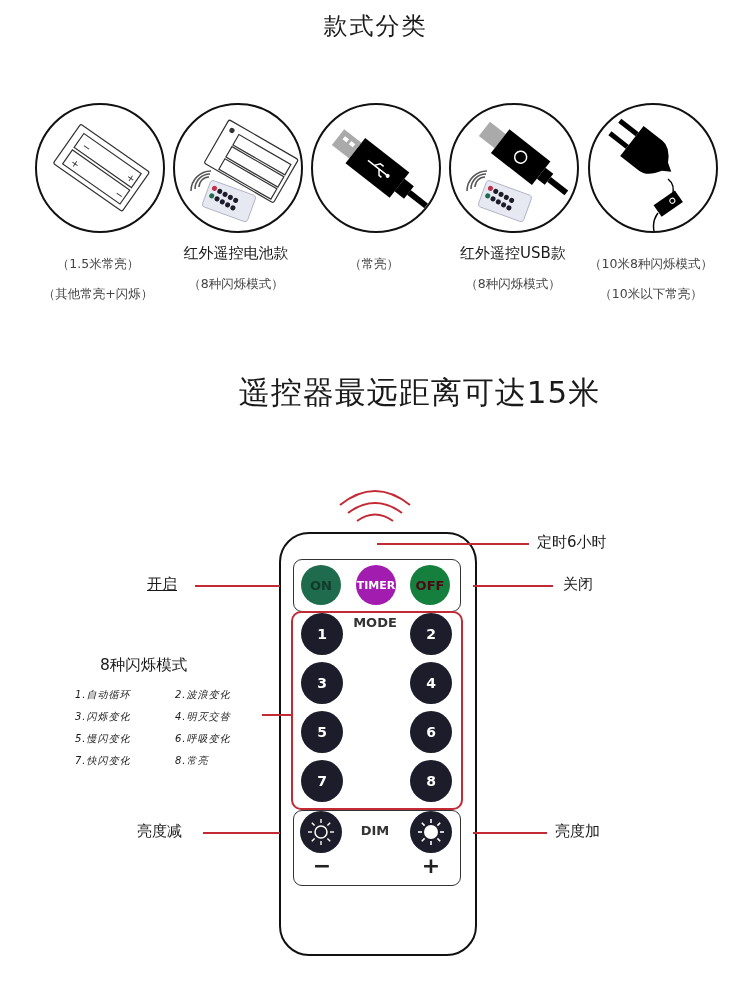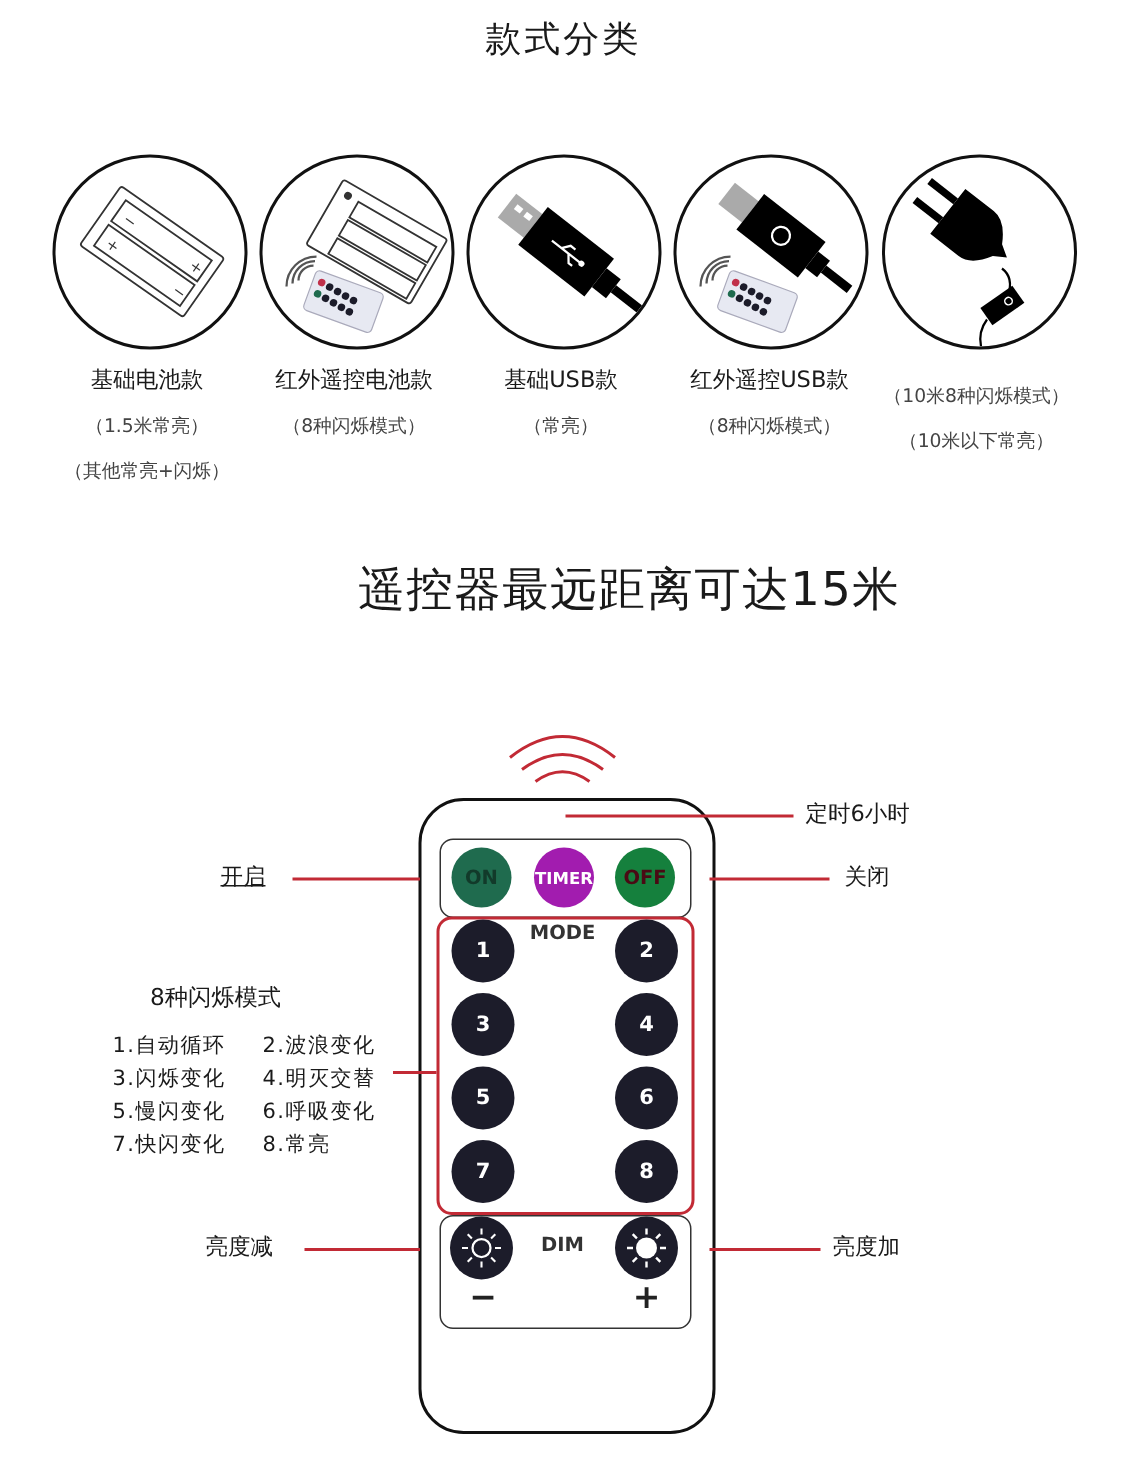--- a/index.html
+++ b/index.html
@@ -21,21 +21,21 @@
   .btn { position:absolute; border-radius:50%; display:flex; align-items:center; justify-content:center;
          font-family:"DejaVu Sans", sans-serif; font-weight:bold; cursor:pointer; }
   .btn-top { width:40px; height:40px; top:565px; font-size:13px; }
   .btn-num { width:42px; height:42px; background:#1c1c2a; color:#fff; font-size:14px; }
   .mode-label { left:335px; top:615px; width:80px; text-align:center; font-size:13px; font-weight:bold; color:#333; }
   .dim-label { left:345px; top:823px; width:60px; text-align:center; font-size:13px; font-weight:bold; color:#333; }
   .sym { position:absolute; font-size:22px; font-weight:bold; color:#222; width:30px; text-align:center; }
   .rline { position:absolute; height:2px; background:#c22a35; }
   .ann { position:absolute; font-size:15px; color:#1a1a1a; white-space:nowrap; }
   .modes-title { left:100px; top:655px; font-size:15.5px; color:#1a1a1a; }
-  .mode-row { position:absolute; left:75px; font-size:14px; color:#1a1a1a; white-space:nowrap; letter-spacing:1px; }
+  .mode-row { position:absolute; left:75px; font-size:10px; color:#1a1a1a; white-space:nowrap; letter-spacing:1px;font-style:italic; }
   .mode-row span { display:inline-block; width:100px; }
 </style>
 </head>
 <body>
 
 <div class="abs title1">款式分类</div>
 
 <div class="circle" style="left:35px;top:103px;">
   <svg viewBox="0 0 126 126">
     <g transform="rotate(35 63 63)" fill="none" stroke="#333" stroke-width="1.2">
@@ -127,30 +127,28 @@
     <path d="M78 74 q8 6 4 18 q-3 6 -4 10" fill="none" stroke="#000" stroke-width="1.5"></path>
     <g transform="rotate(-35 78 100)">
       <rect x="66" y="92" width="26" height="14" fill="#000"></rect>
       <circle cx="84" cy="99" r="2.5" fill="none" stroke="#fff" stroke-width="1"></circle>
     </g>
     <path d="M68 108 q-6 8 -4 18" fill="none" stroke="#000" stroke-width="1.5"></path>
   </svg>
 </div>
 
 <div class="cat-label" style="left:23px;top:243px;">
-  <div class="cat-name">基础电池款</div>
   <div class="cat-sub">（1.5米常亮）</div>
   <div class="cat-sub">（其他常亮+闪烁）</div>
 </div>
 <div class="cat-label" style="left:161px;top:243px;">
   <div class="cat-name">红外遥控电池款</div>
   <div class="cat-sub">（8种闪烁模式）</div>
 </div>
 <div class="cat-label" style="left:299px;top:243px;">
-  <div class="cat-name">基础USB款</div>
   <div class="cat-sub">（常亮）</div>
 </div>
 <div class="cat-label" style="left:438px;top:243px;">
   <div class="cat-name">红外遥控USB款</div>
   <div class="cat-sub">（8种闪烁模式）</div>
 </div>
 <div class="cat-label" style="left:576px;top:243px;">
   <div class="cat-sub">（10米8种闪烁模式）</div>
   <div class="cat-sub">（10米以下常亮）</div>
 </div>

